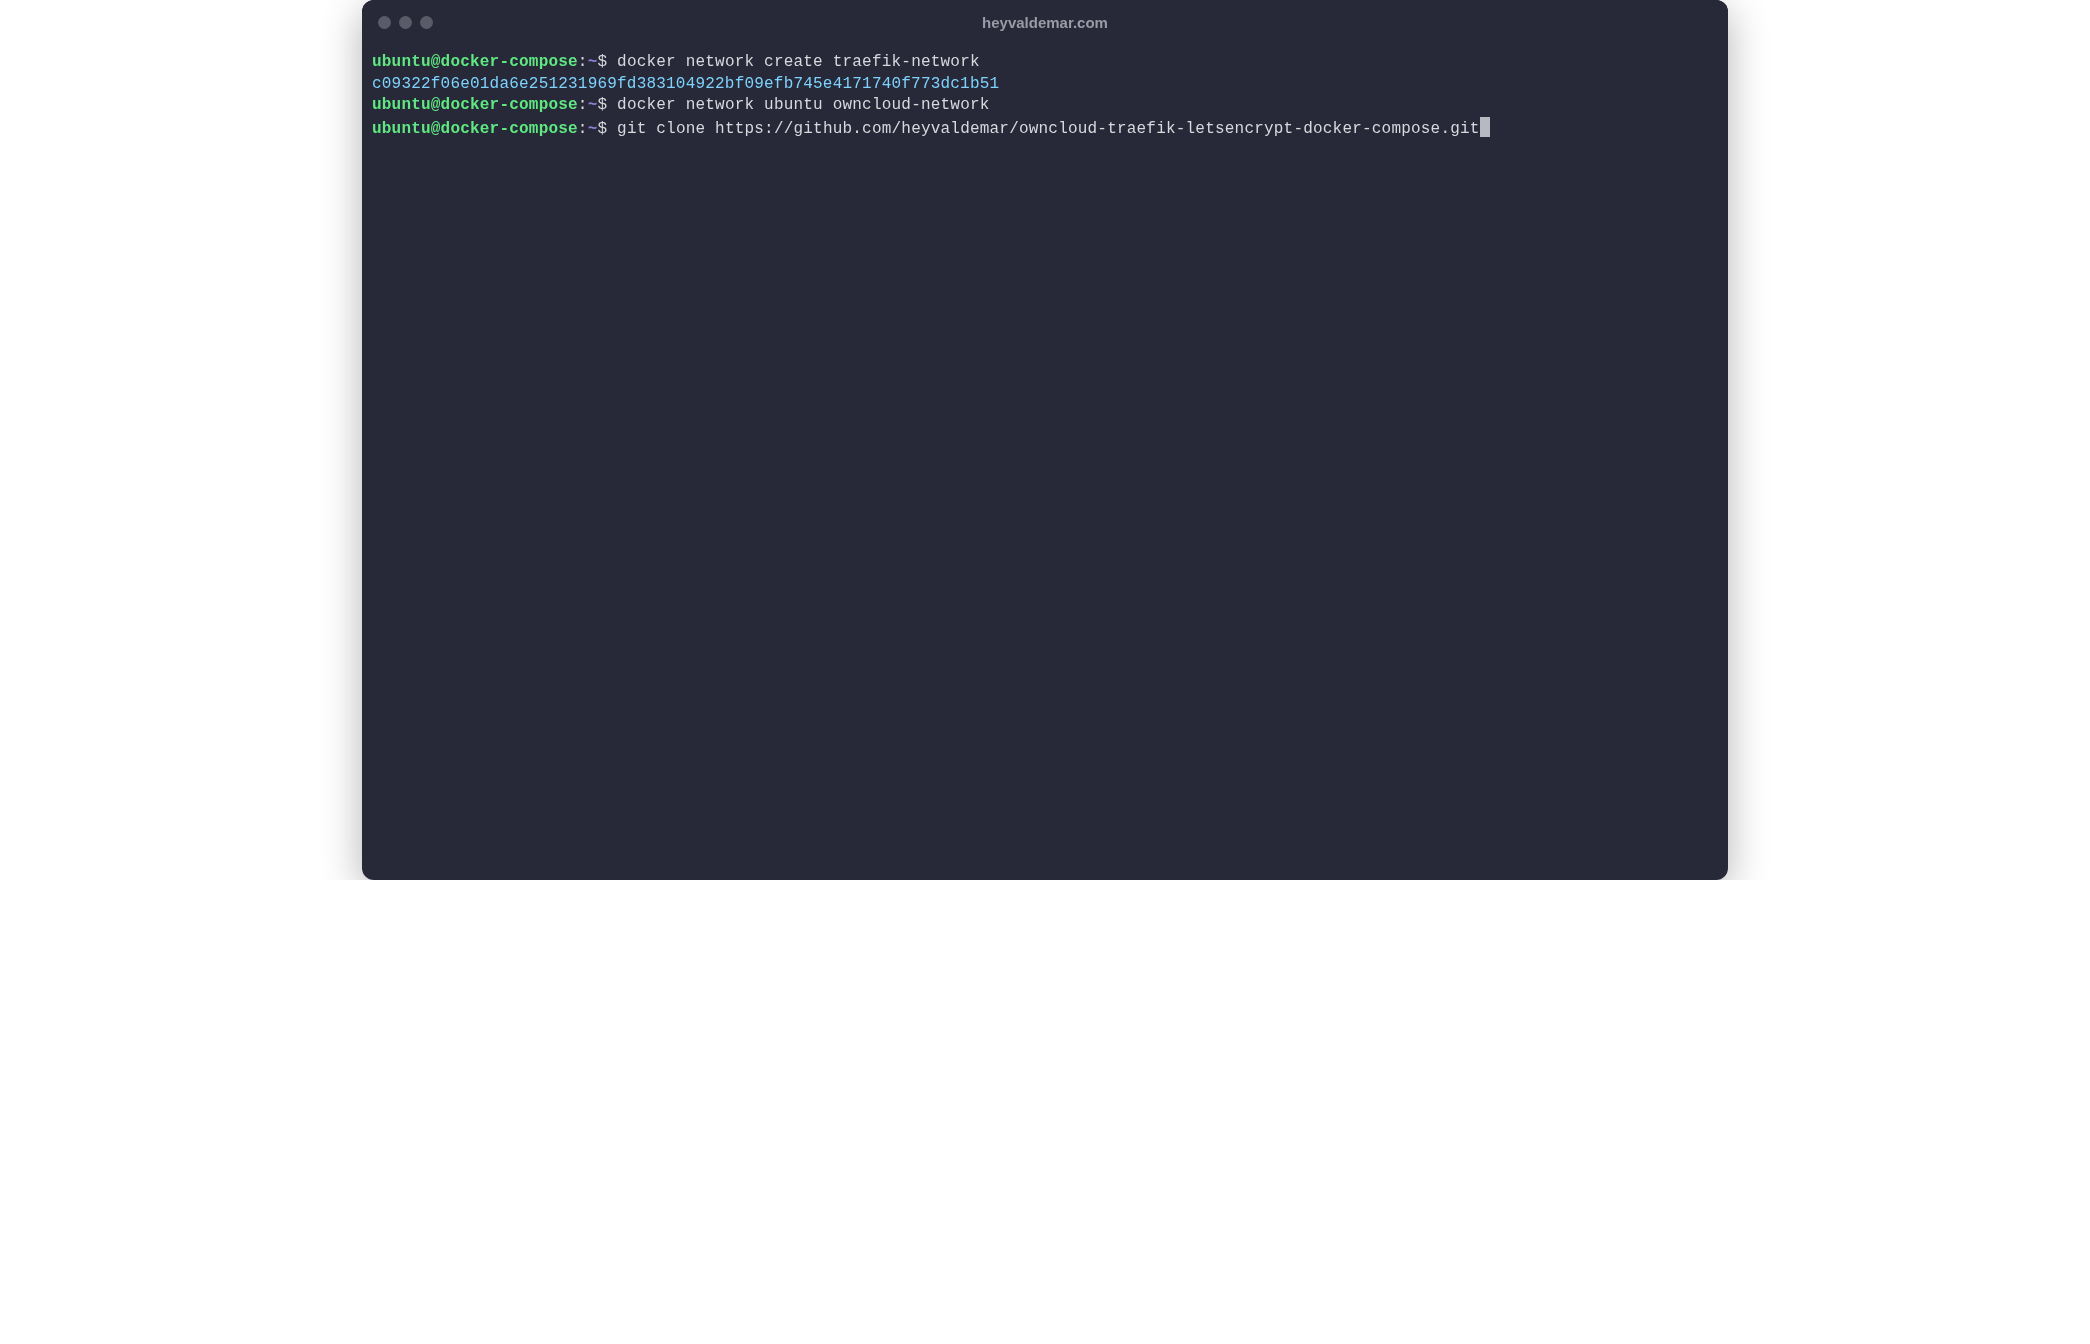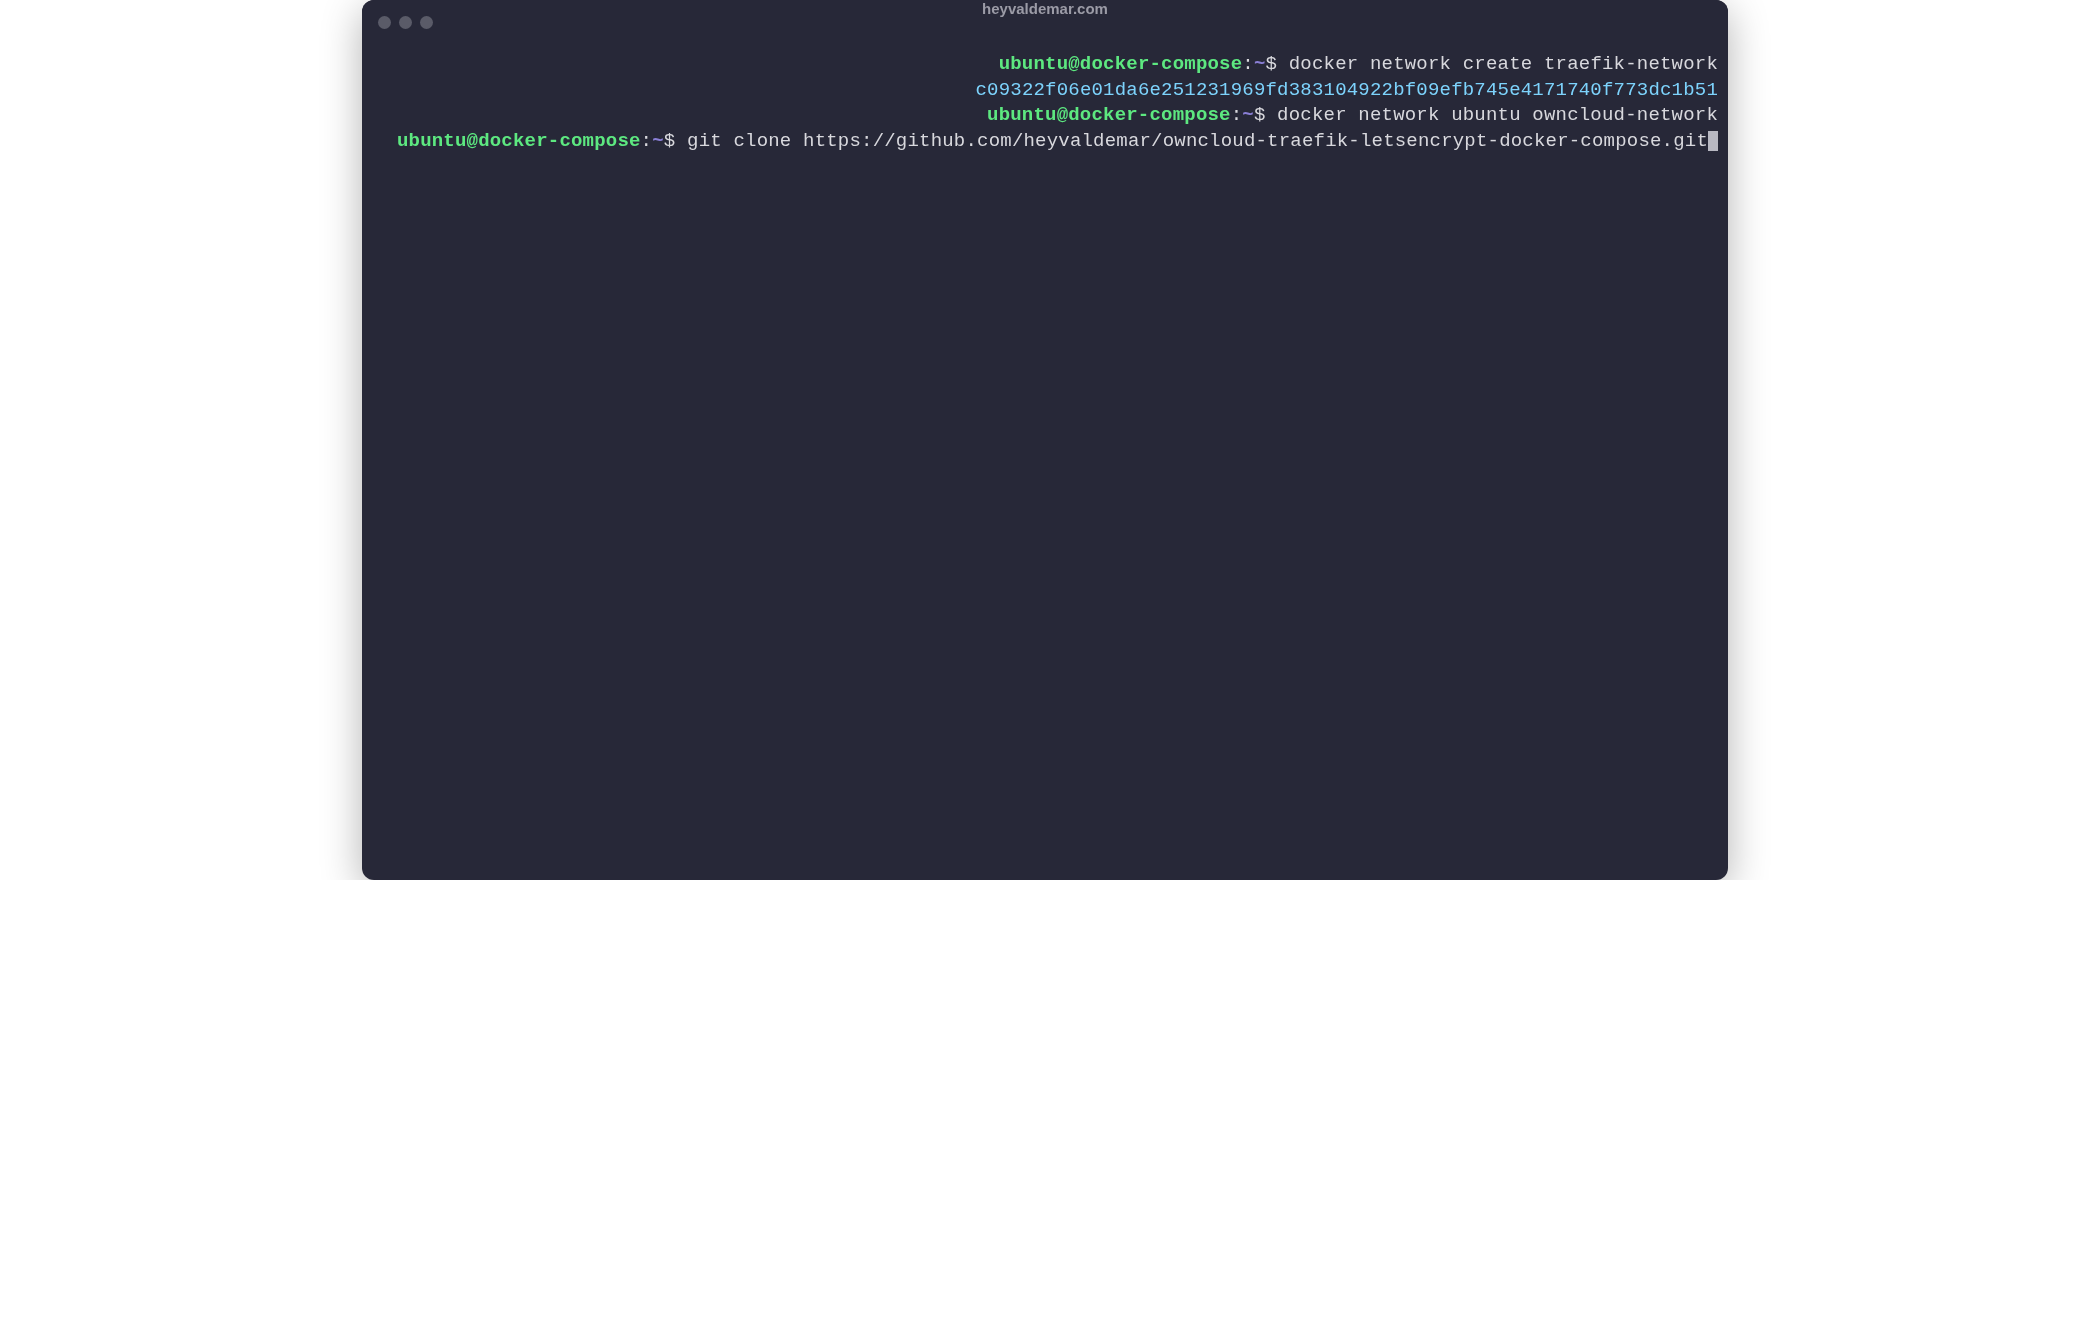--- a/index.html
+++ b/index.html
@@ -22,20 +22,21 @@
       border-radius: 12px;
       overflow: hidden;
       box-shadow: 0 10px 40px rgba(0,0,0,0.3);
       display: flex;
       flex-direction: column;
     }
     .titlebar {
       height: 44px;
       background: #272838;
       display: flex;
+      align-items: center;
       padding: 0 16px;
       position: relative;
     }
     .traffic-lights {
       display: flex;
       gap: 8px;
       align-items: center;
     }
     .traffic-light {
       width: 13px;
@@ -48,26 +49,25 @@
       left: 50%;
       transform: translateX(-50%);
       color: #9b9ba6;
       font-size: 15px;
       font-weight: 600;
       font-family: -apple-system, BlinkMacSystemFont, "Segoe UI", sans-serif;
     }
     .terminal-body {
       flex: 1;
       padding: 8px 10px;
-      font-size: 19px;
+      font-size: 16px;
       line-height: 1.35;
       color: #d8d8dd;
       overflow: hidden;
       letter-spacing: 0.2px;
-      text-align: right;
     }
     .line {
       white-space: pre;
       font-family: "SF Mono", "Monaco", "Menlo", "Consolas", "Courier New", monospace;
     }
     .prompt-userhost {
       color: #5de880;
       font-weight: bold;
     }
     .prompt-colon {

